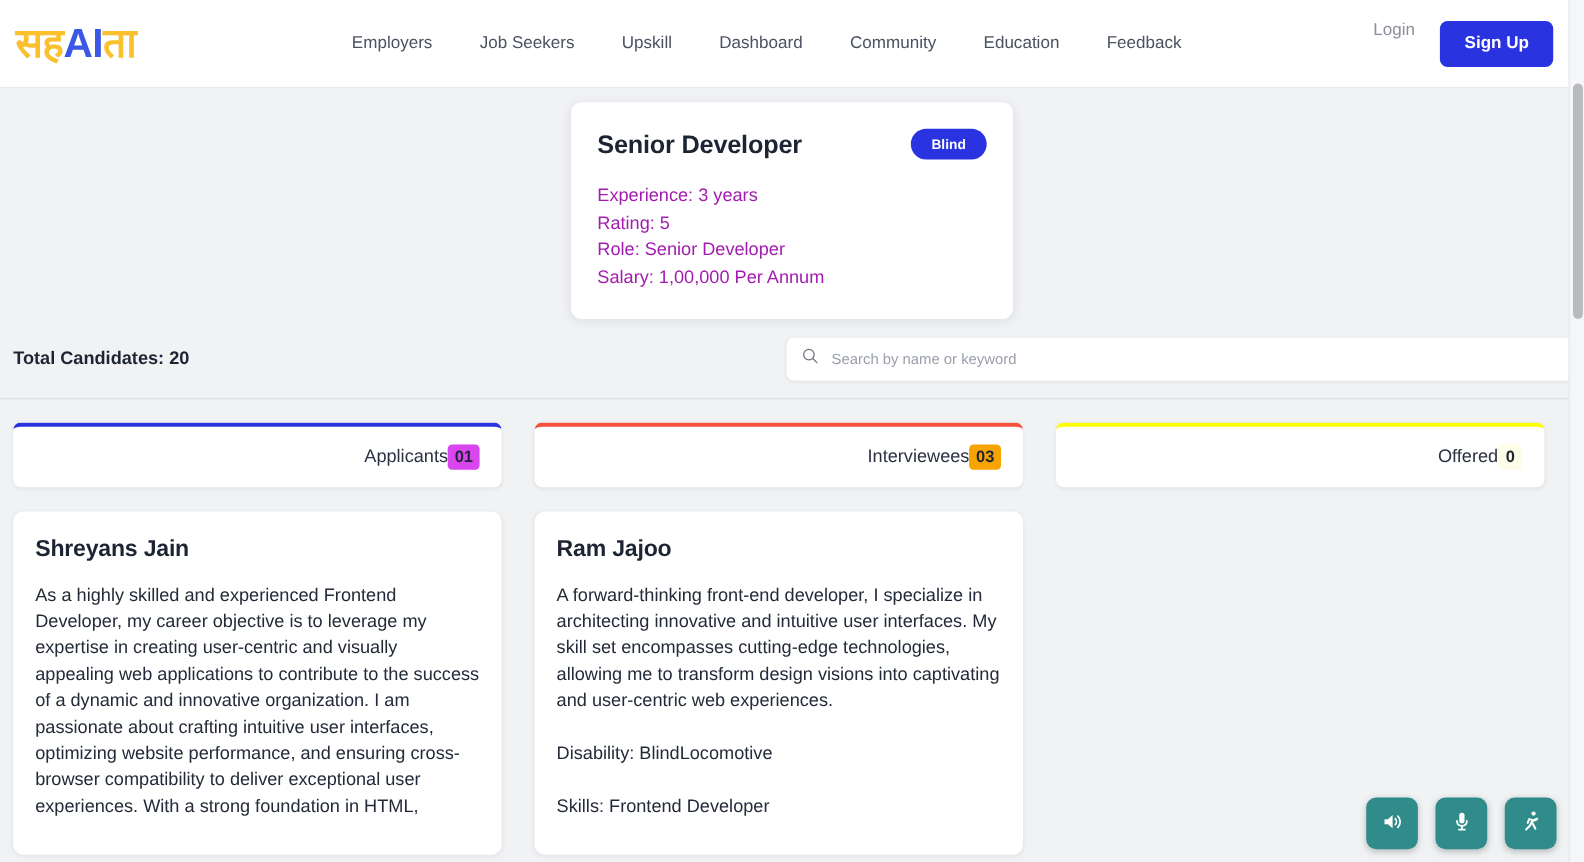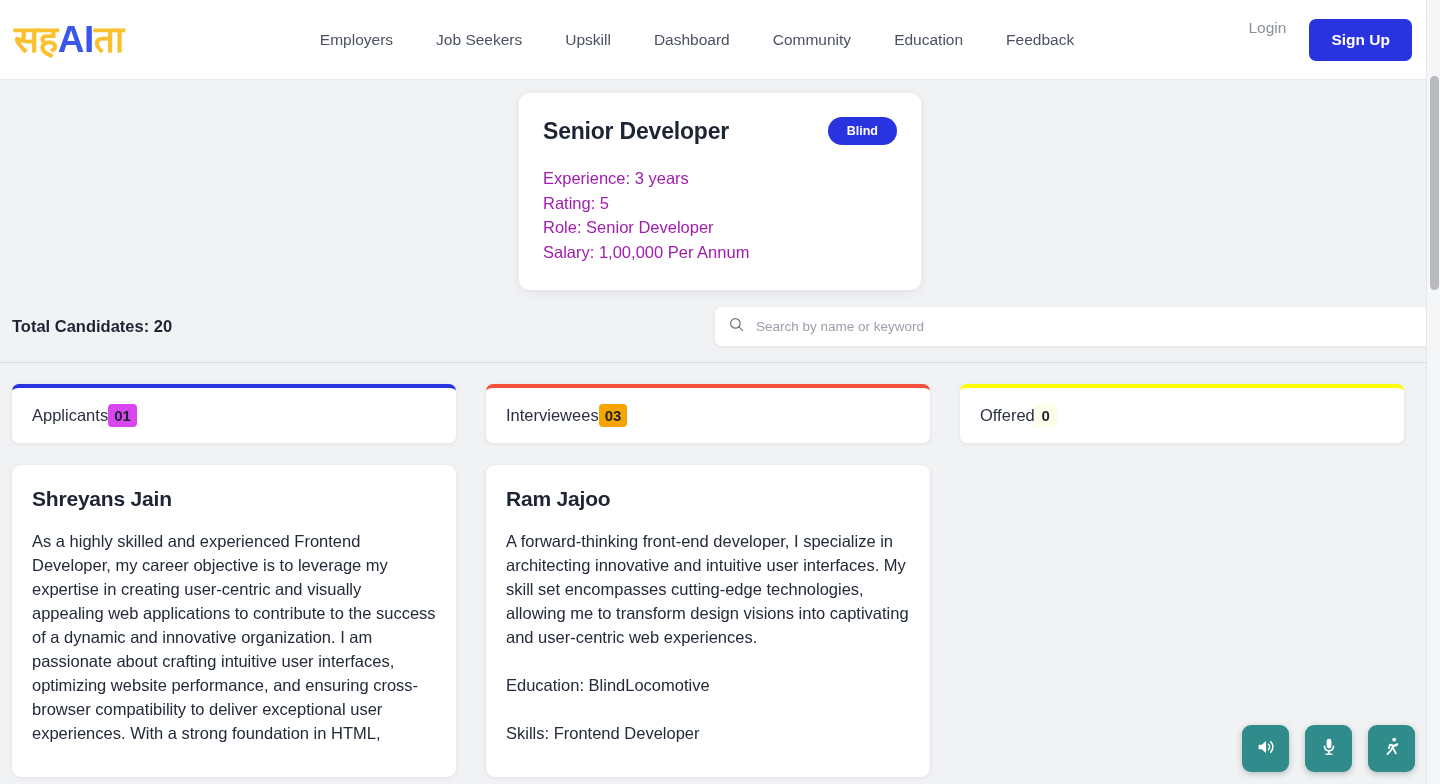--- a/index.html
+++ b/index.html
@@ -172,21 +172,21 @@
   }
   .column { width: 444px; }
 
   .col-head {
     background: #ffffff;
     border-radius: 7px;
     border-top: 4px solid #2a33e0;
     height: 59px;
     display: flex;
     align-items: center;
-    justify-content: flex-start;
+    justify-content: flex-end;
     padding: 0 20px;
     box-shadow: 0 1px 4px rgba(25,30,45,0.07);
   }
   .col-head.red   { border-top-color: #f4503c; }
   .col-head.yellow{ border-top-color: #fdfd04; }
   .col-title {
     font-size: 16.5px;
     color: #2b3141;
   }
   .col-count {
@@ -339,21 +339,21 @@
     </div>
 
     <div class="column">
       <div class="col-head red">
         <span class="col-title">Interviewees</span>
         <span class="col-count count-orange">03</span>
       </div>
       <div class="cand-card">
         <div class="cand-name">Ram Jajoo</div>
         <div class="cand-bio">A forward-thinking front-end developer, I specialize in architecting innovative and intuitive user interfaces. My skill set encompasses cutting-edge technologies, allowing me to transform design visions into captivating and user-centric web experiences.</div>
-        <div class="cand-field">Education: BlindLocomotive</div>
+        <div class="cand-field">Disability: BlindLocomotive</div>
         <div class="cand-field">Skills: Frontend Developer</div>
       </div>
     </div>
 
     <div class="column">
       <div class="col-head yellow">
         <span class="col-title">Offered</span>
         <span class="col-count count-yellow">0</span>
       </div>
     </div>

